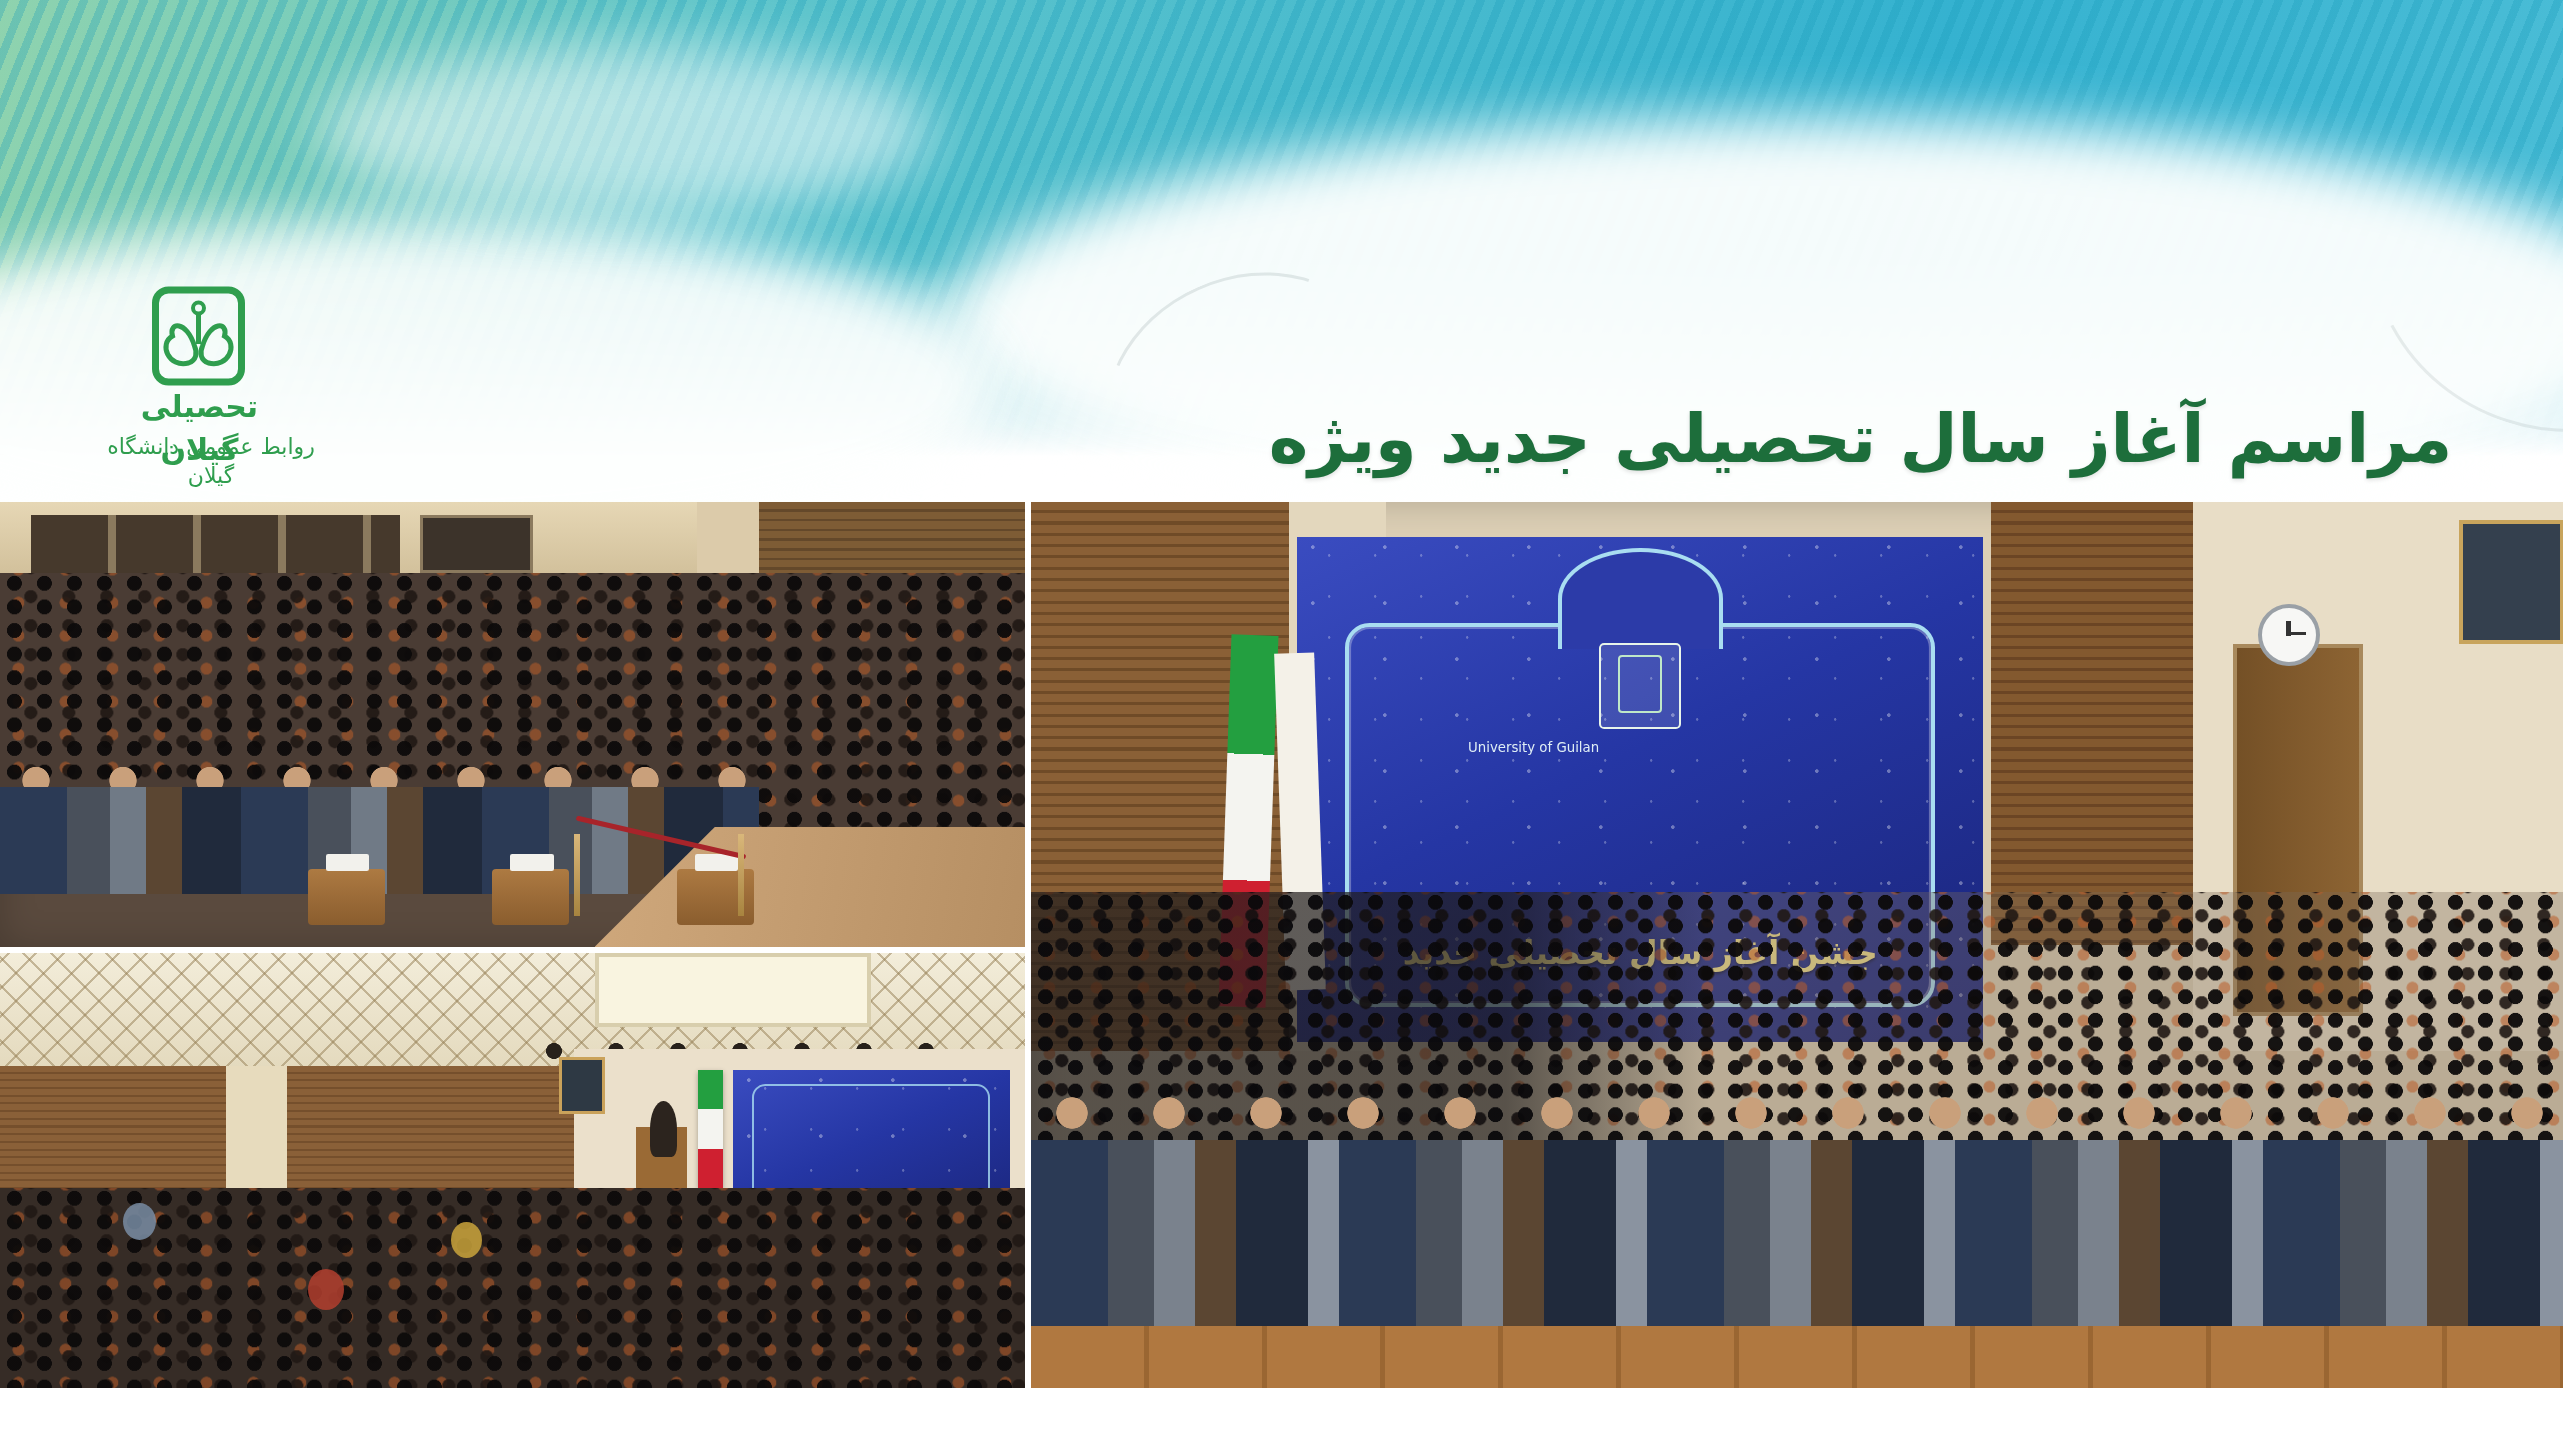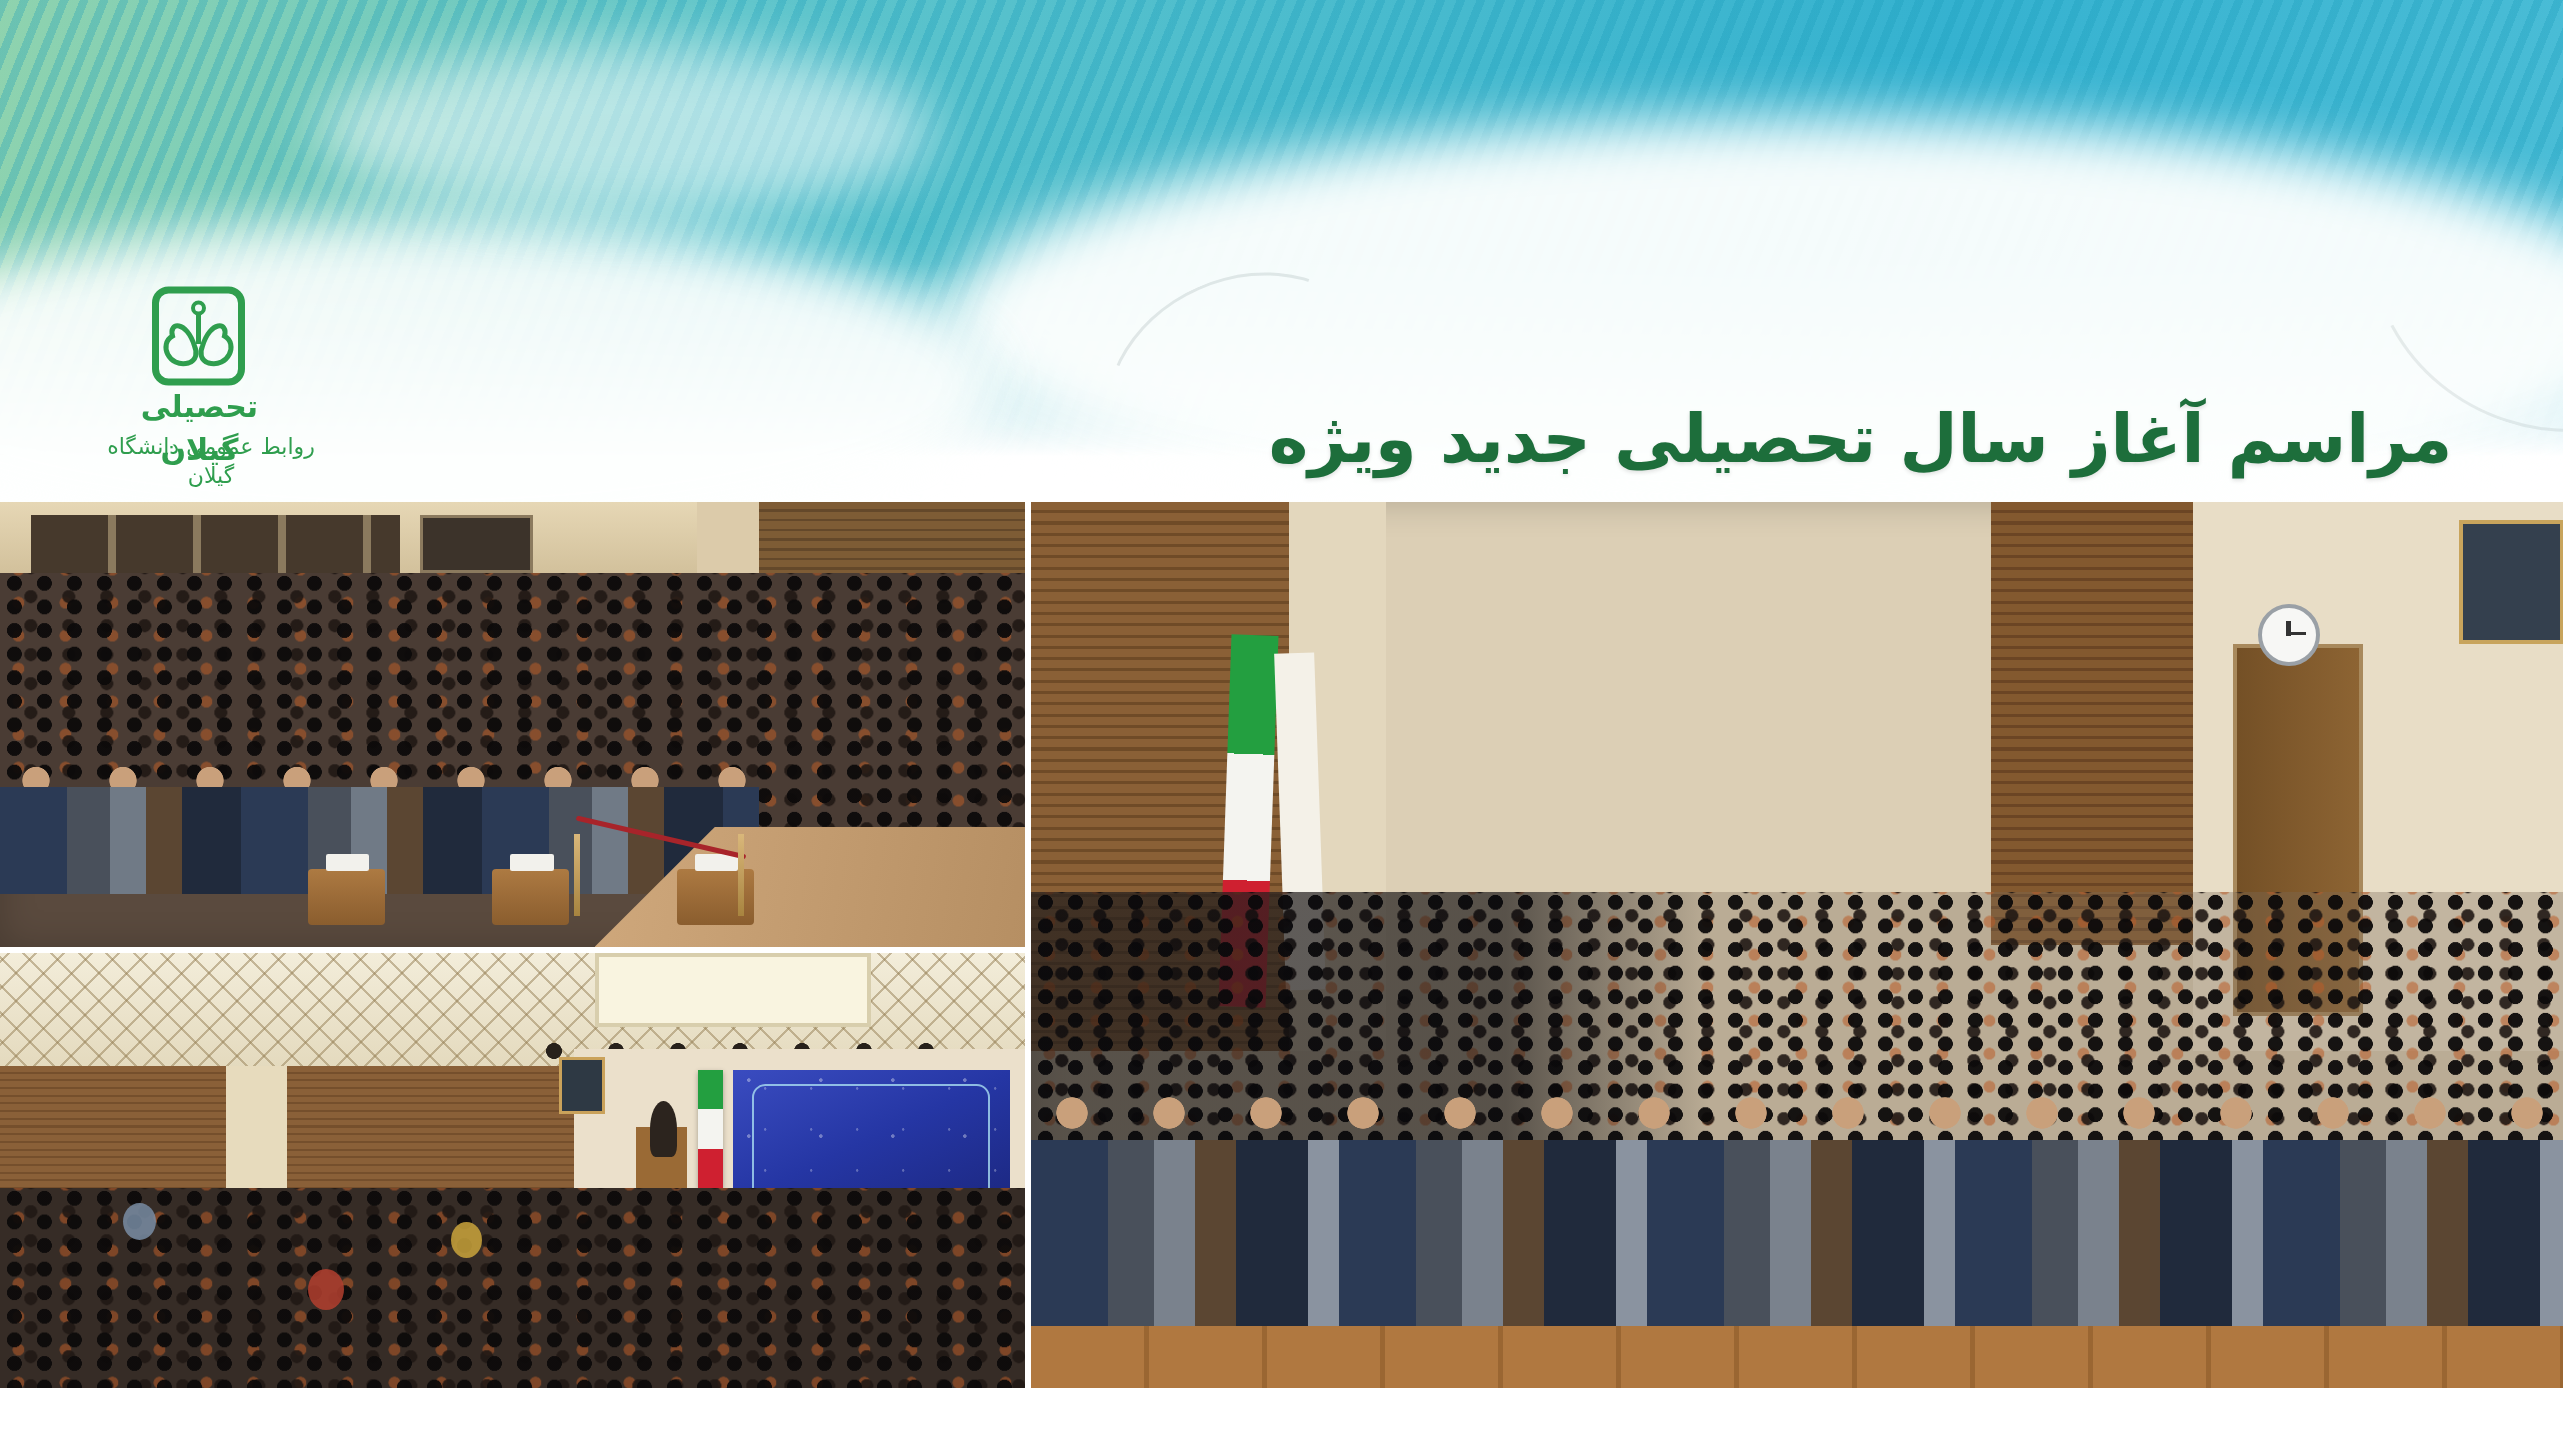--- a/index.html
+++ b/index.html
@@ -196,20 +196,29 @@
     <div class="pc-panelL"></div>
     <div class="pc-stoneL"></div>
     <div class="pc-panelR"></div>
     <div class="pc-pillarR"></div>
     <div class="pc-doorR"></div>
     <div class="pc-portrait"></div>
     <div class="pc-clock">
       <div class="hand-h"></div>
       <div class="hand-m"></div>
     </div>
+    <div class="pc-banner banner-blue">
+      <div class="pc-frame"></div>
+      <div class="pc-dome"></div>
+      <div class="pc-banner-logo">
+        <div class="pc-banner-logo-inner"></div>
+      </div>
+      <div class="pc-logo-en">University of Guilan</div>
+      <div class="pc-banner-title banner-text rtl" lang="fa">جشن آغاز سال تحصیلی جدید</div>
+    </div>
     <div class="pc-flag-iran"></div>
     <div class="pc-flag-white"></div>
     <div class="pc-crowd-back crowd-dots"></div>
     <div class="pc-chador"></div>
     <div class="pc-front-heads"></div>
     <div class="pc-front-row"></div>
     <div class="pc-stage"></div>
   </section>
 
 </div>

